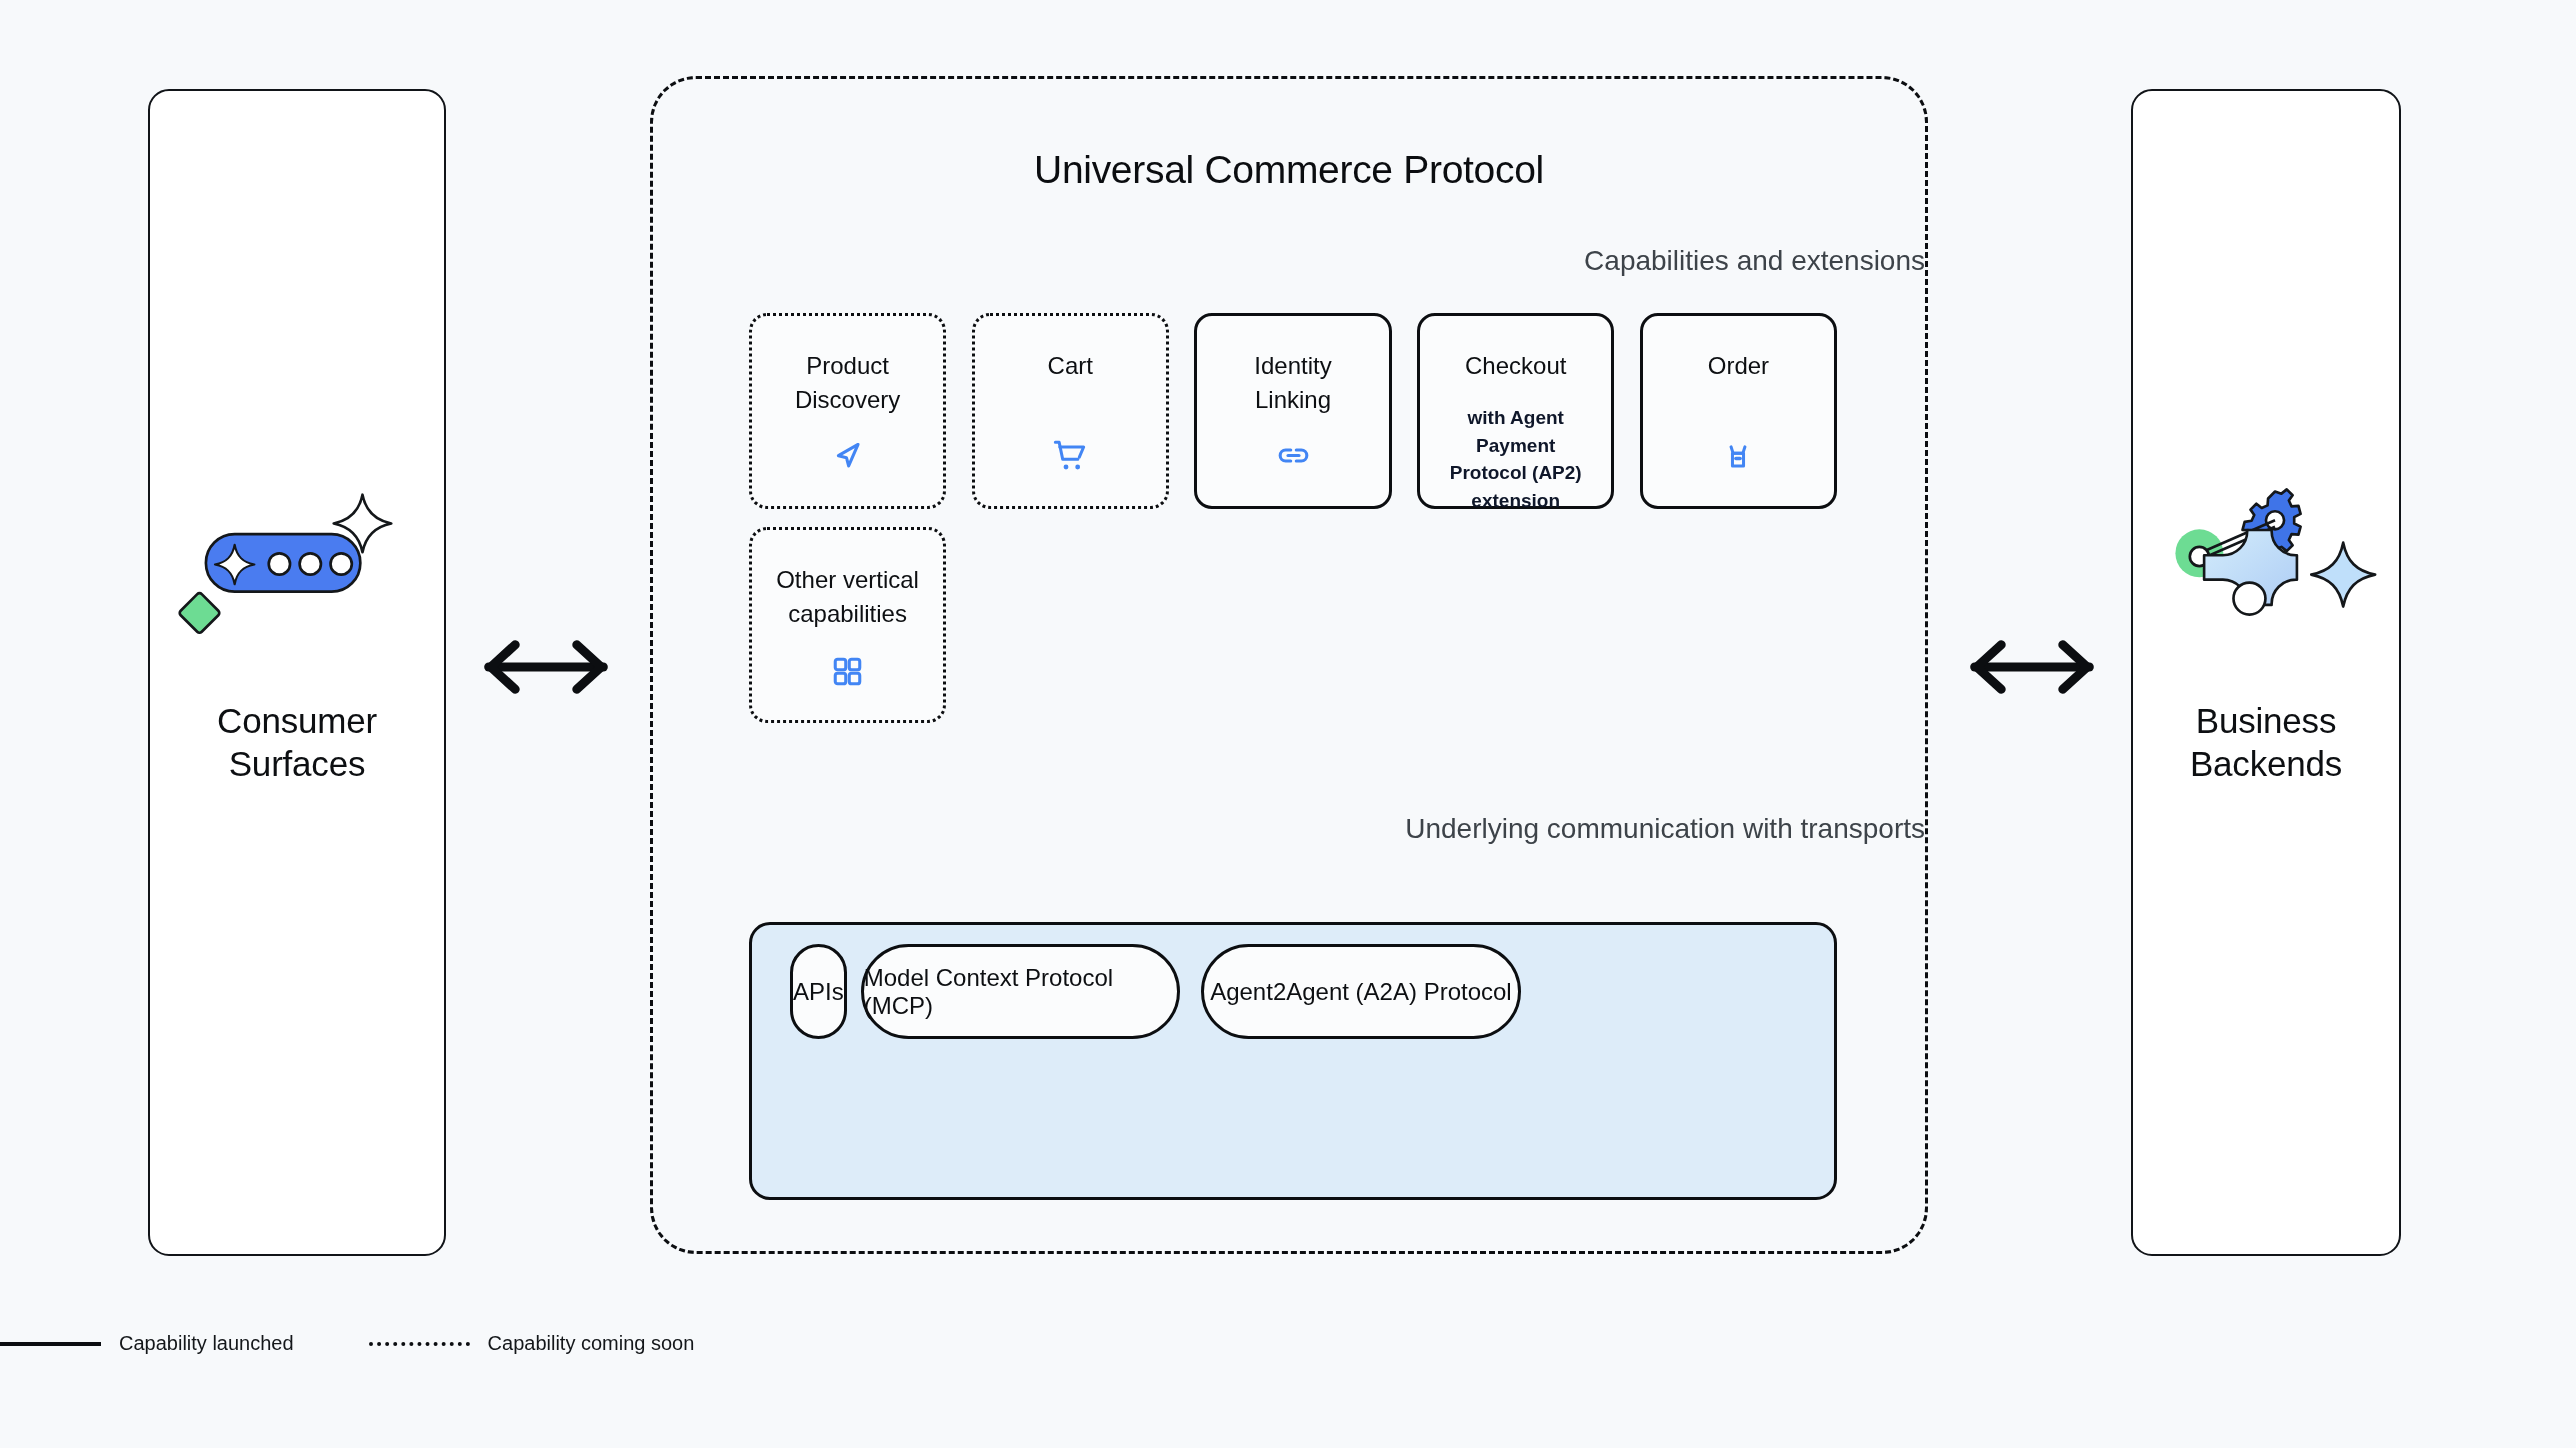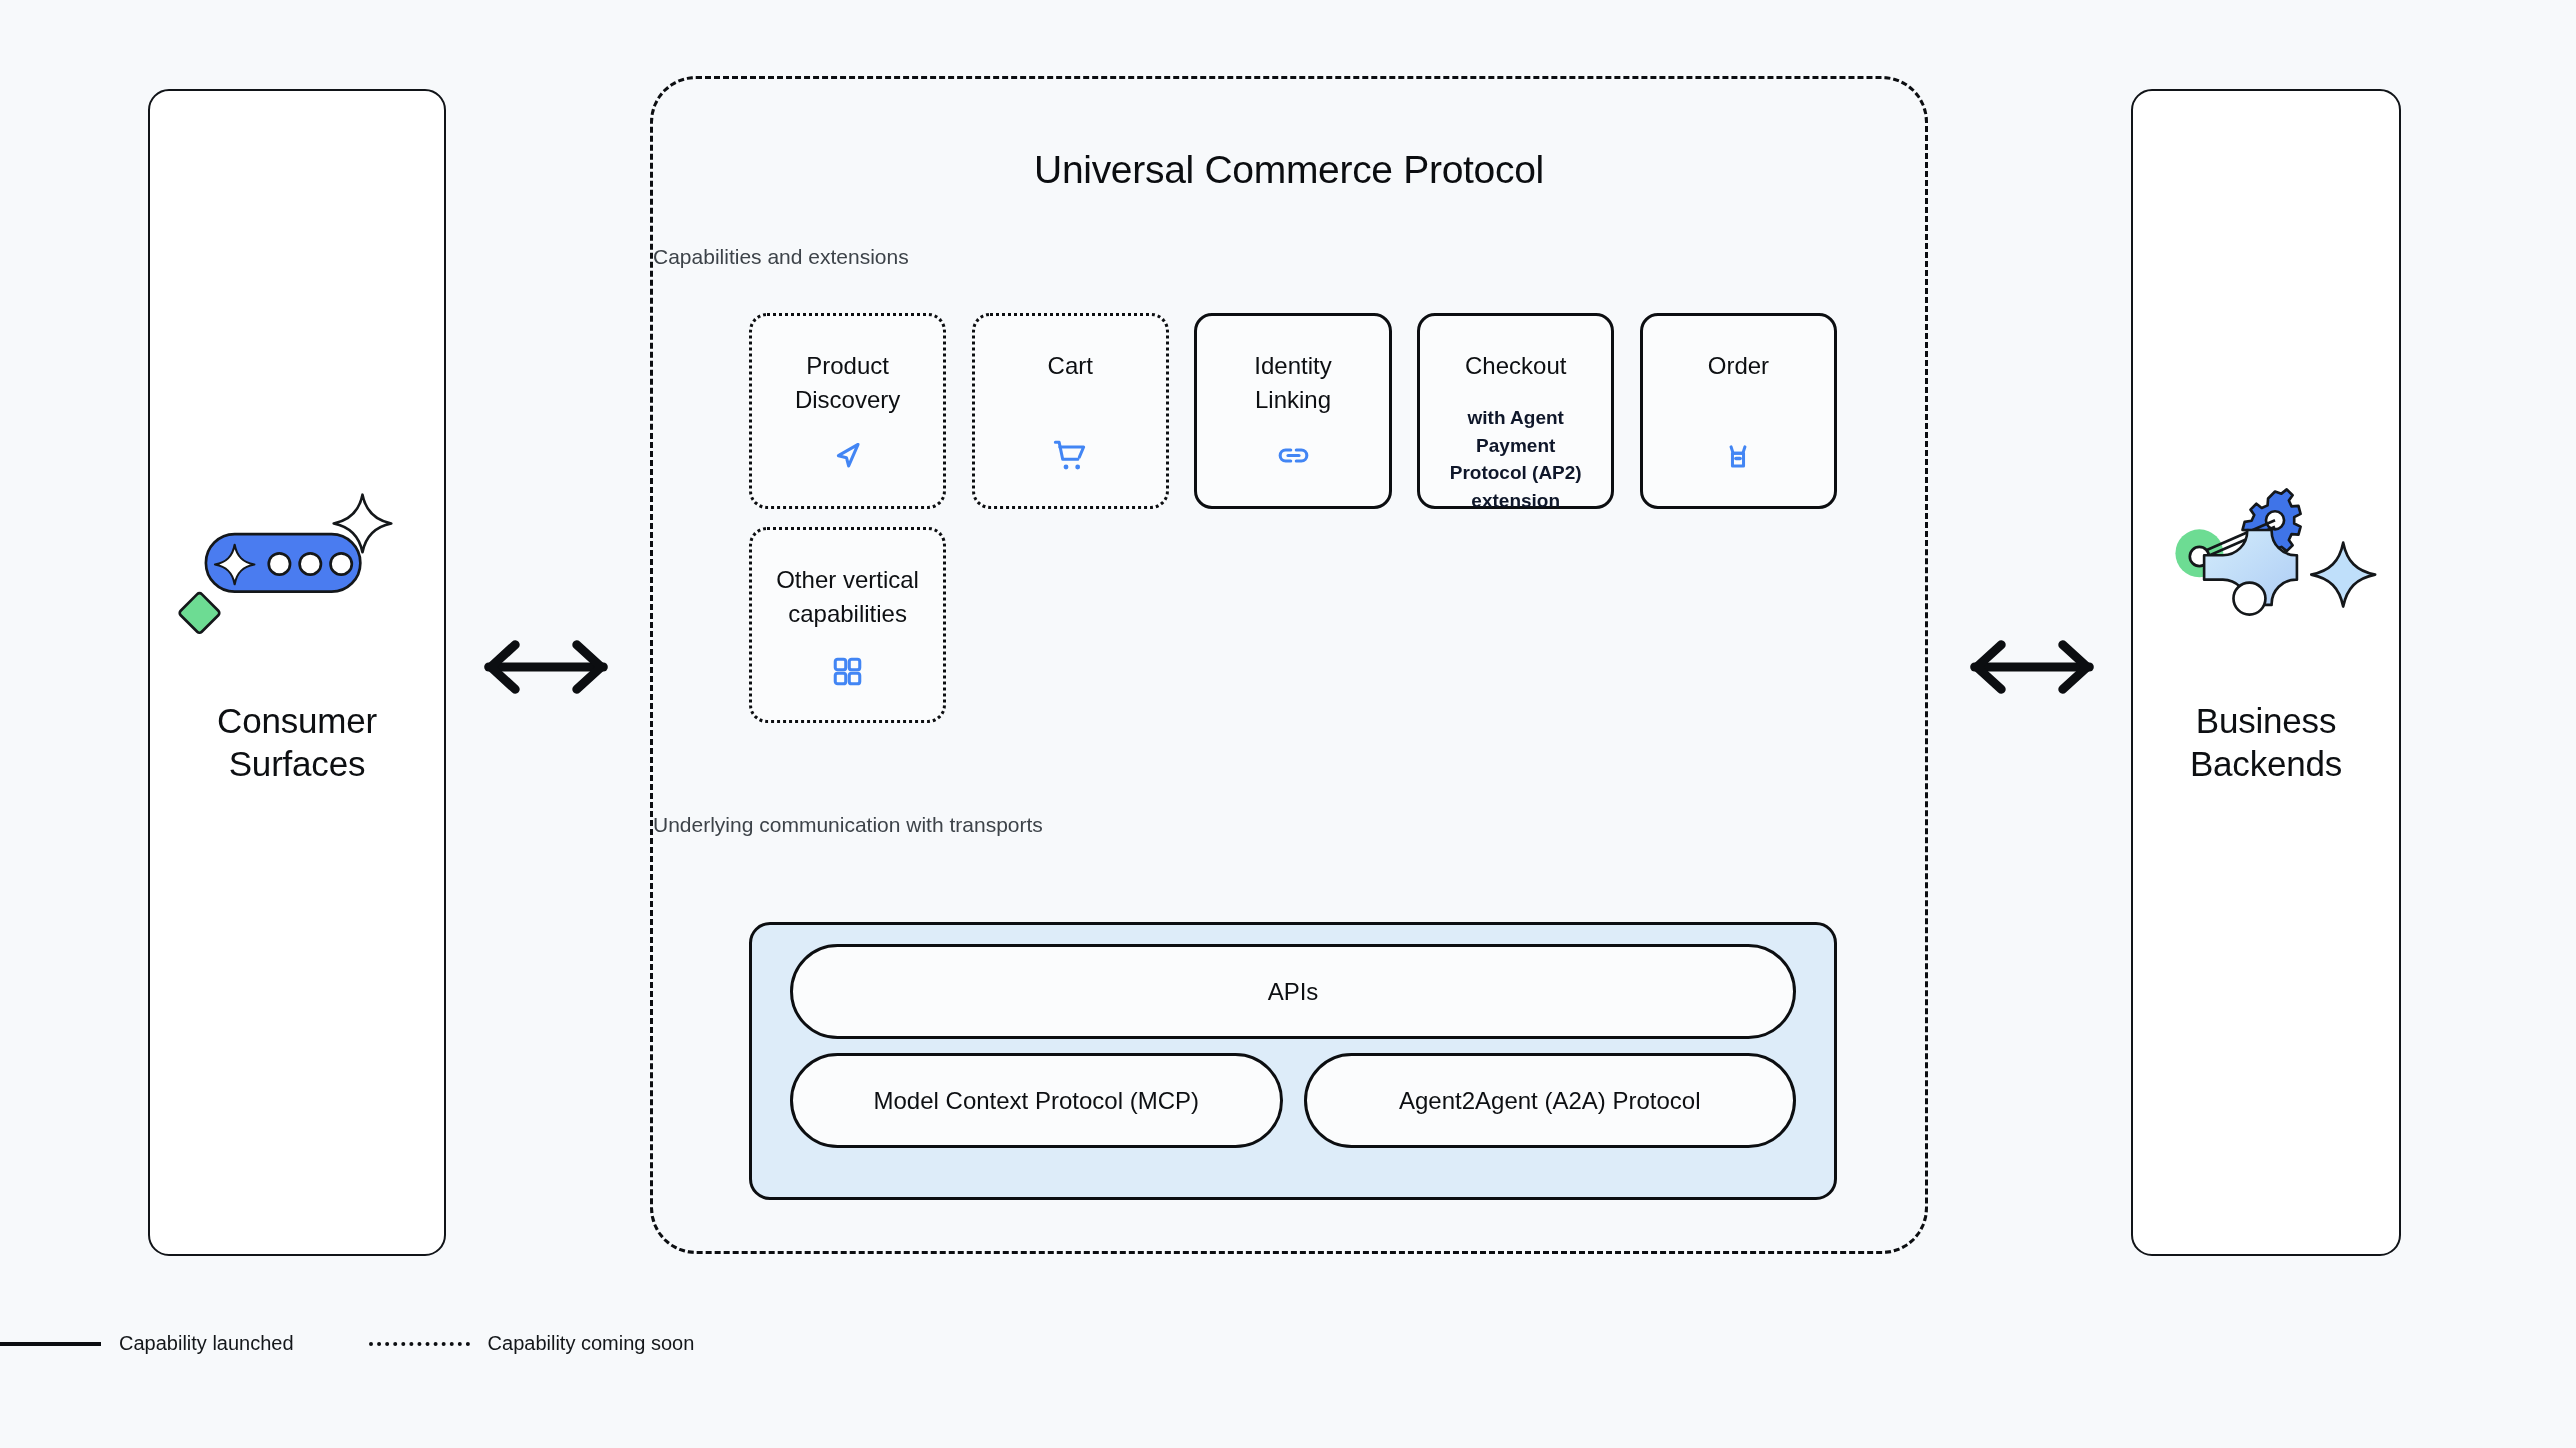--- a/index.html
+++ b/index.html
@@ -79,22 +79,22 @@
     text-align: center;
     font-size: 39px;
     font-weight: 400;
     color: #0b0d10;
     letter-spacing: -0.3px;
   }
 
   .section-label {
     position: absolute;
     left: 0; right: 0;
-    text-align: left;
-    font-size: 21px;
+    text-align: right;
+    font-size: 28px;
     font-weight: 400;
     color: #3d4349;
   }
   #capabilities-label { top: 166px; }
   #transports-label   { top: 734px; }
 
   
   #capability-grid {
     position: absolute;
     left: 96px;
@@ -150,21 +150,21 @@
     position: absolute;
     left: 96px;
     top: 843px;
     width: 1088px;
     height: 278px;
     background: #ddecf9;
     border: 3.2px solid #0c0e11;
     border-radius: 21px;
     padding: 19px 38px;
     display: flex;
-    flex-direction: column;
+    flex-direction: row;
     gap: 14px;
   }
 
   .transport-pill {
     background: #fbfcfd;
     border: 3.2px solid #0c0e11;
     border-radius: 53px;
     height: 95px;
     display: flex;
     align-items: center;

